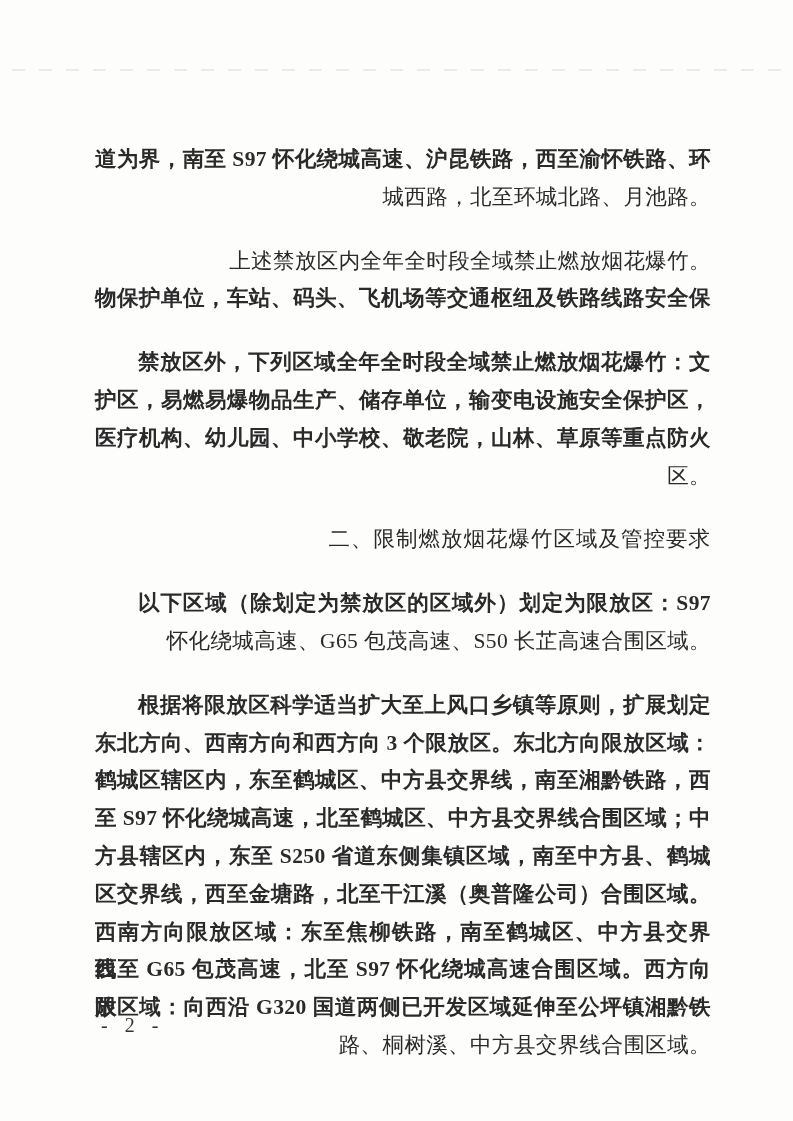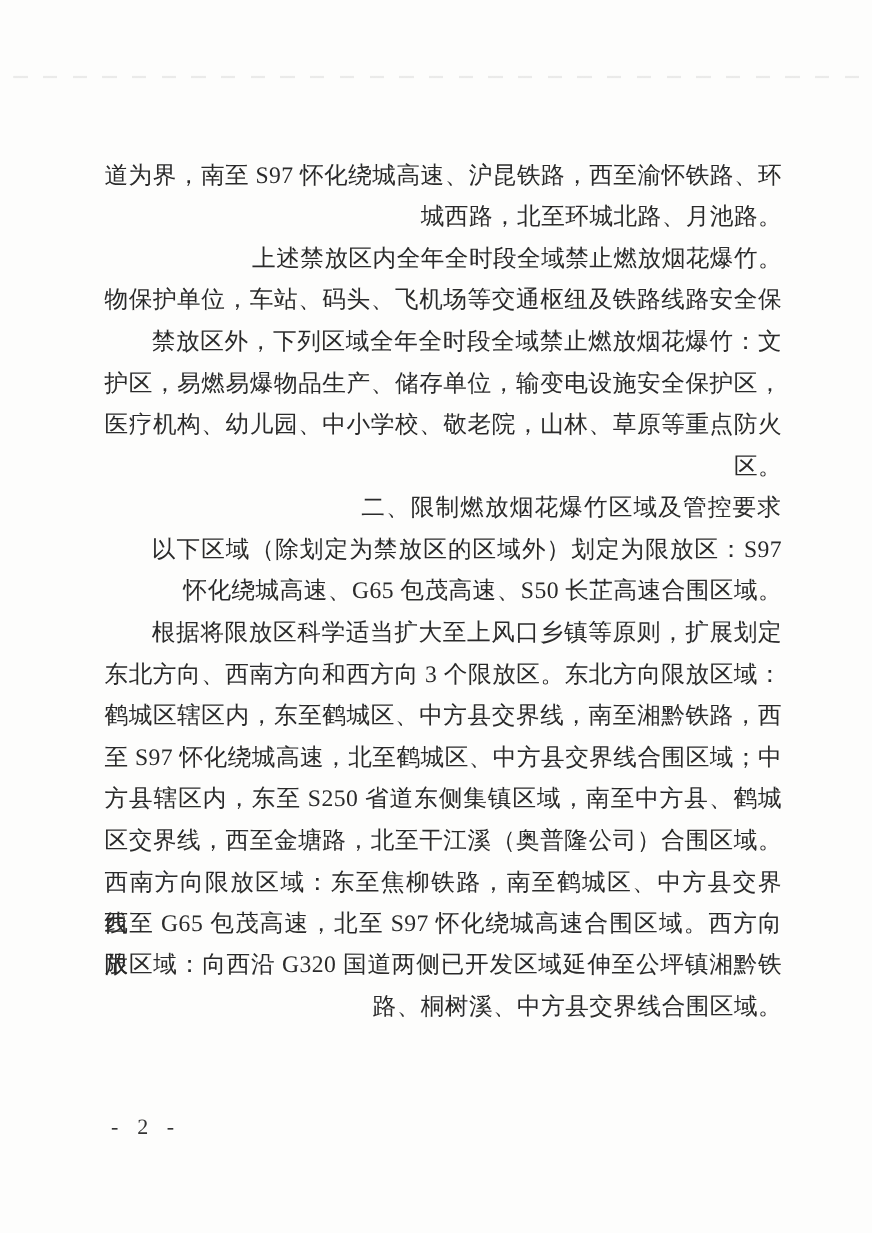--- a/index.html
+++ b/index.html
@@ -36,25 +36,26 @@
     width: 616px;
   }
   .ln {
     height: 37.8px;
     line-height: 37.8px;
     font-size: 21.5px;
     letter-spacing: 0.4px;
     text-align: right;
     overflow: visible;
   }
-  .ln.ind { text-indent: 43px; }
+  .ln.ind { text-indent: 43px; margin-top: 26px; }
   .ln.j {
     text-align: justify;
     text-align-last: justify;
     text-justify: inter-character;
+    font-weight: bold;
   }
   .ln.hd { letter-spacing: 1px; }
   .footer-pageno {
     position: absolute;
     left: 101px;
     top: 1014px;
     font-size: 20px;
     letter-spacing: 6px;
     color: #333333;
   }

